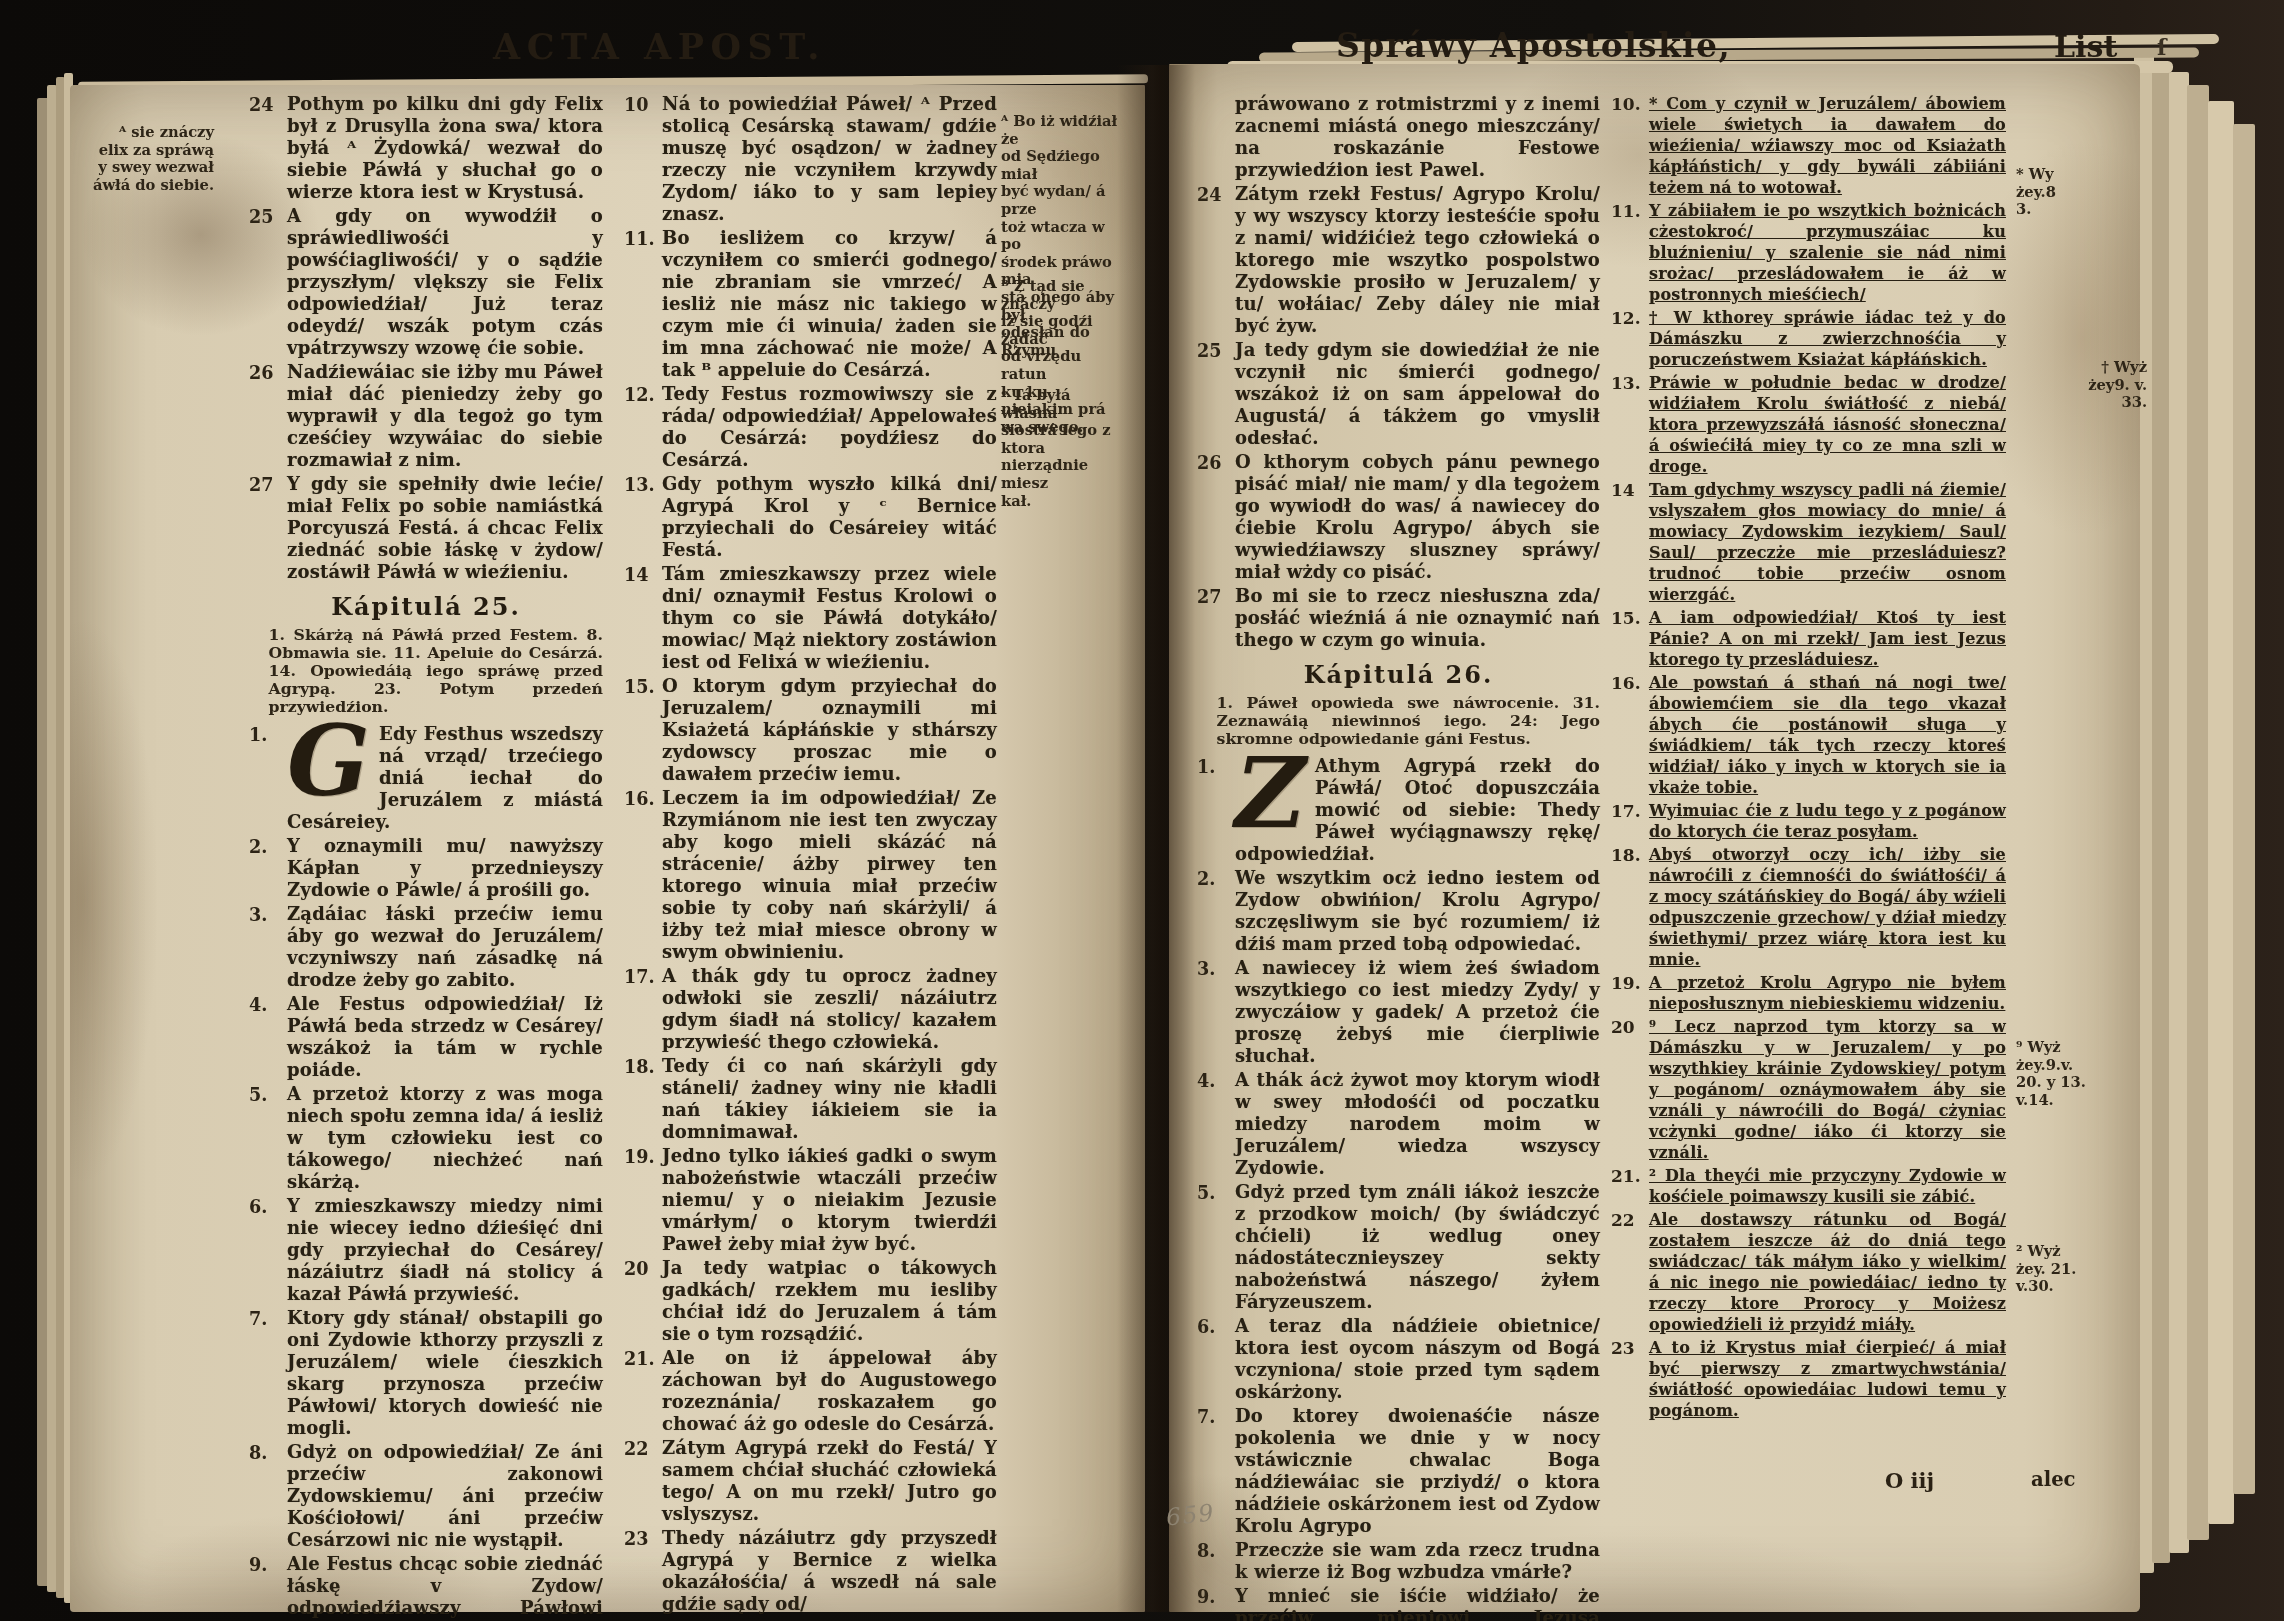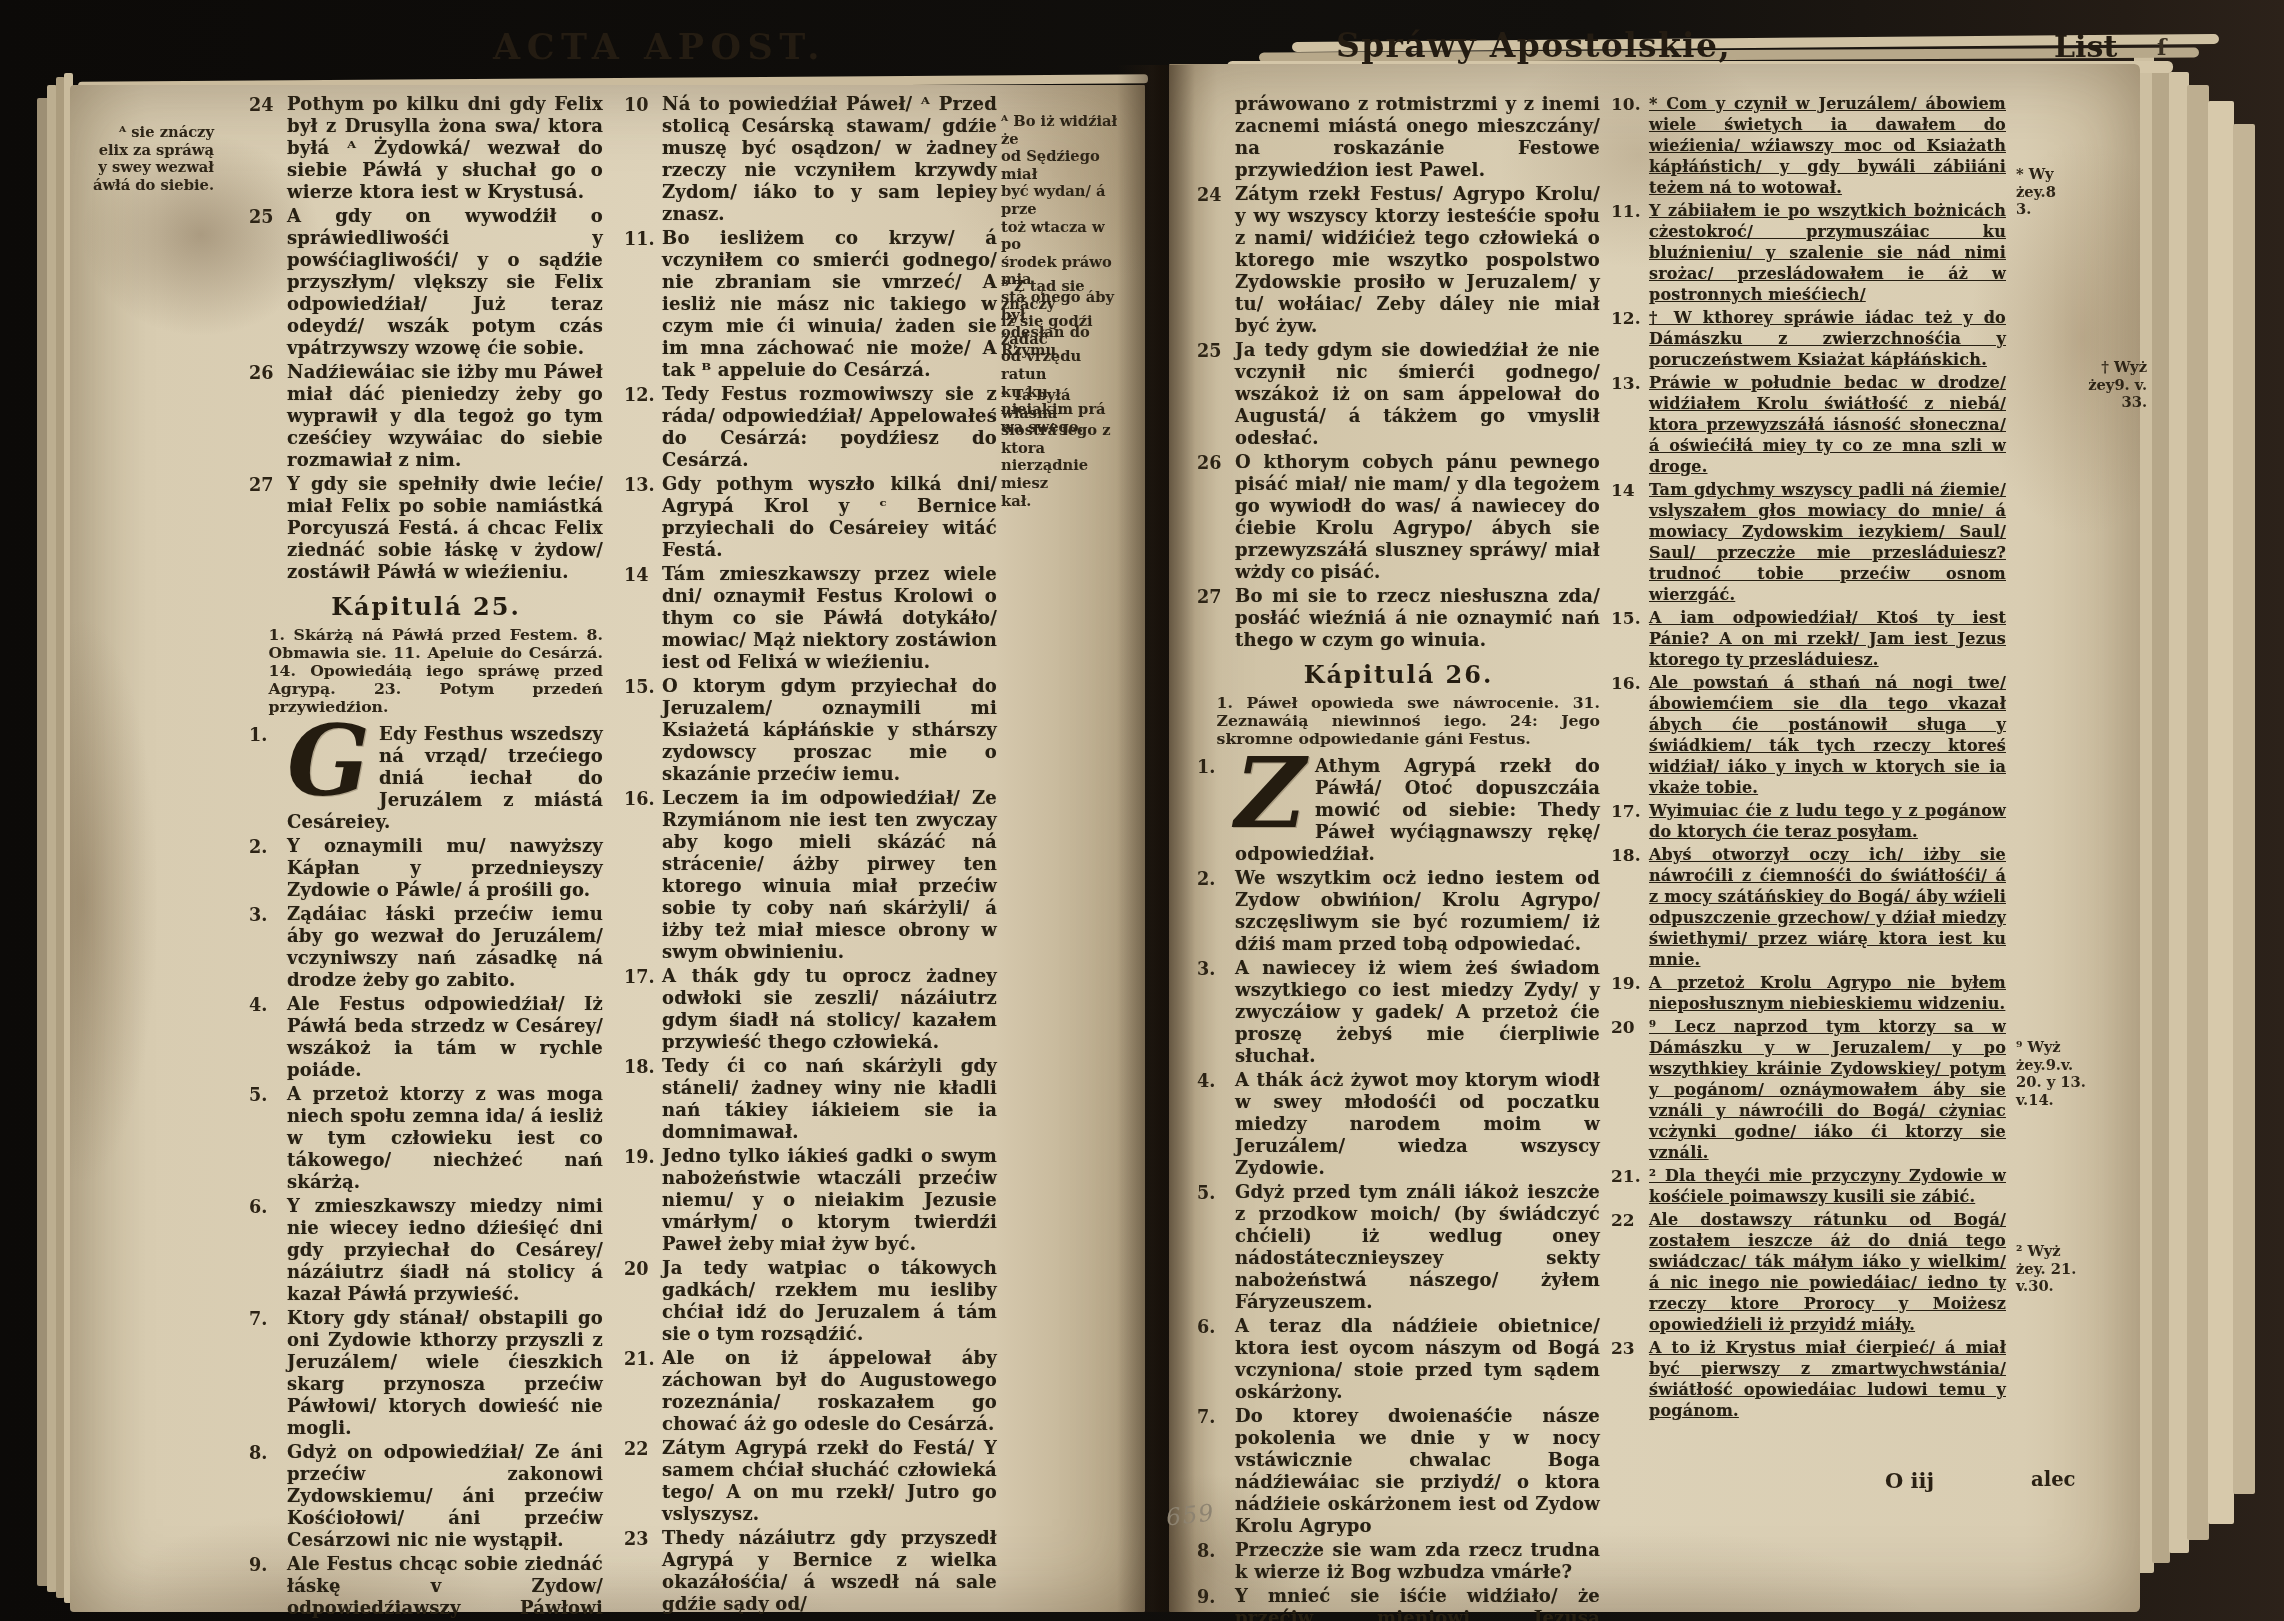--- a/index.html
+++ b/index.html
@@ -211,21 +211,21 @@
     <div class="verse-row">
       <span class="vnum">13.</span>
       <div class="vtext">Gdy pothym wyszło kilká dni/ Agrypá Krol y ᶜ Bernice przyiechali do Cesáreiey witáć Festá.</div>
     </div>
     <div class="verse-row">
       <span class="vnum">14</span>
       <div class="vtext">Tám zmieszkawszy przez wiele dni/ oznaymił Festus Krolowi o thym co sie Páwłá dotykáło/ mowiac/ Mąż niektory zostáwion iest od Felixá w wieźieniu.</div>
     </div>
     <div class="verse-row">
       <span class="vnum">15.</span>
-      <div class="vtext">O ktorym gdym przyiechał do Jeruzalem/ oznaymili mi Ksiażetá kápłáńskie y sthárszy zydowscy proszac mie o skazánie przećiw iemu.</div>
+      <div class="vtext">O ktorym gdym przyiechał do Jeruzalem/ oznaymili mi Ksiażetá kápłáńskie y sthárszy zydowscy proszac mie o dawałem przećiw iemu.</div>
     </div>
     <div class="verse-row">
       <span class="vnum">16.</span>
       <div class="vtext">Leczem ia im odpowiedźiał/ Ze Rzymiánom nie iest ten zwyczay aby kogo mieli skázáć ná strácenie/ áżby pirwey ten ktorego winuia miał przećiw sobie ty coby nań skárżyli/ á iżby też miał miesce obrony w swym obwinieniu.</div>
     </div>
     <div class="verse-row">
       <span class="vnum">17.</span>
       <div class="vtext">A thák gdy tu oprocz żadney odwłoki sie zeszli/ názáiutrz gdym śiadł ná stolicy/ kazałem przywieść thego człowieká.</div>
     </div>
     <div class="verse-row">
@@ -279,21 +279,21 @@
     <div class="verse-row">
       <span class="vnum">24</span>
       <div class="vtext">Zátym rzekł Festus/ Agrypo Krolu/ y wy wszyscy ktorzy iesteśćie społu z nami/ widźićież tego człowieká o ktorego mie wszytko pospolstwo Zydowskie prosiło w Jeruzalem/ y tu/ wołáiac/ Zeby dáley nie miał być żyw.</div>
     </div>
     <div class="verse-row">
       <span class="vnum">25</span>
       <div class="vtext">Ja tedy gdym sie dowiedźiał że nie vczynił nic śmierći godnego/ wszákoż iż on sam áppelował do Augustá/ á tákżem go vmyslił odesłać.</div>
     </div>
     <div class="verse-row">
       <span class="vnum">26</span>
-      <div class="vtext">O kthorym cobych pánu pewnego pisáć miał/ nie mam/ y dla tegożem go wywiodł do was/ á nawiecey do ćiebie Krolu Agrypo/ ábych sie przewyzszáłá sluszney spráwy/ miał wżdy co pisáć.</div>
+      <div class="vtext">O kthorym cobych pánu pewnego pisáć miał/ nie mam/ y dla tegożem go wywiodł do was/ á nawiecey do ćiebie Krolu Agrypo/ ábych sie wywiedźiawszy sluszney spráwy/ miał wżdy co pisáć.</div>
     </div>
     <div class="verse-row">
       <span class="vnum">27</span>
       <div class="vtext">Bo mi sie to rzecz niesłuszna zda/ posłáć wieźniá á nie oznaymić nań thego w czym go winuia.</div>
     </div>
     <div class="chapter-head">Kápitulá 26.</div>
     <div class="chapter-summary">1. Páweł opowieda swe náwrocenie. 31. Zeznawáią niewinnoś iego. 24: Jego skromne odpowiedanie gáni Festus.</div>
     <div class="verse-row">
       <span class="vnum">1.</span>
       <div class="vtext"><span class="drop-cap">Z</span>Athym Agrypá rzekł do Páwłá/ Otoć dopuszczáia mowić od siebie: Thedy Páweł wyćiągnawszy rękę/ odpowiedźiał.</div>

